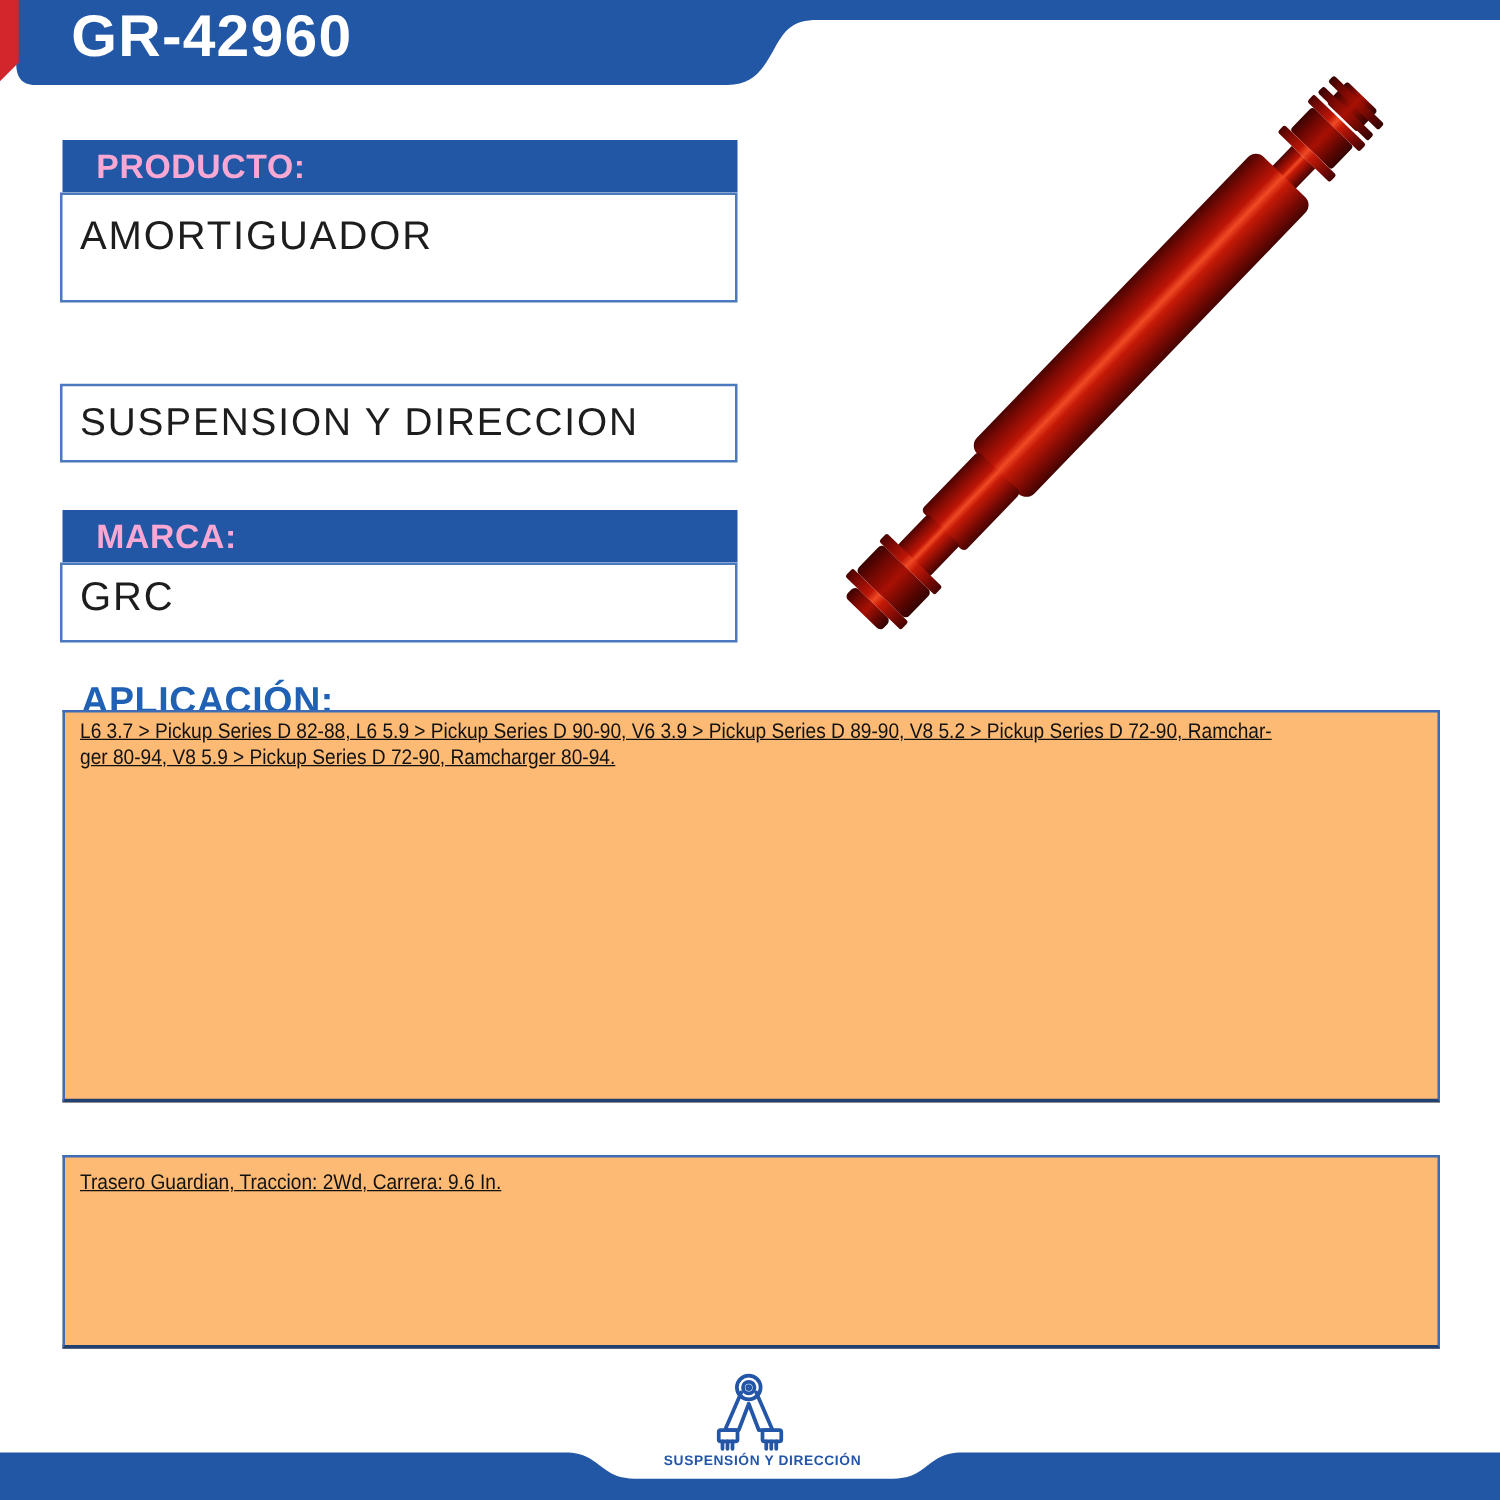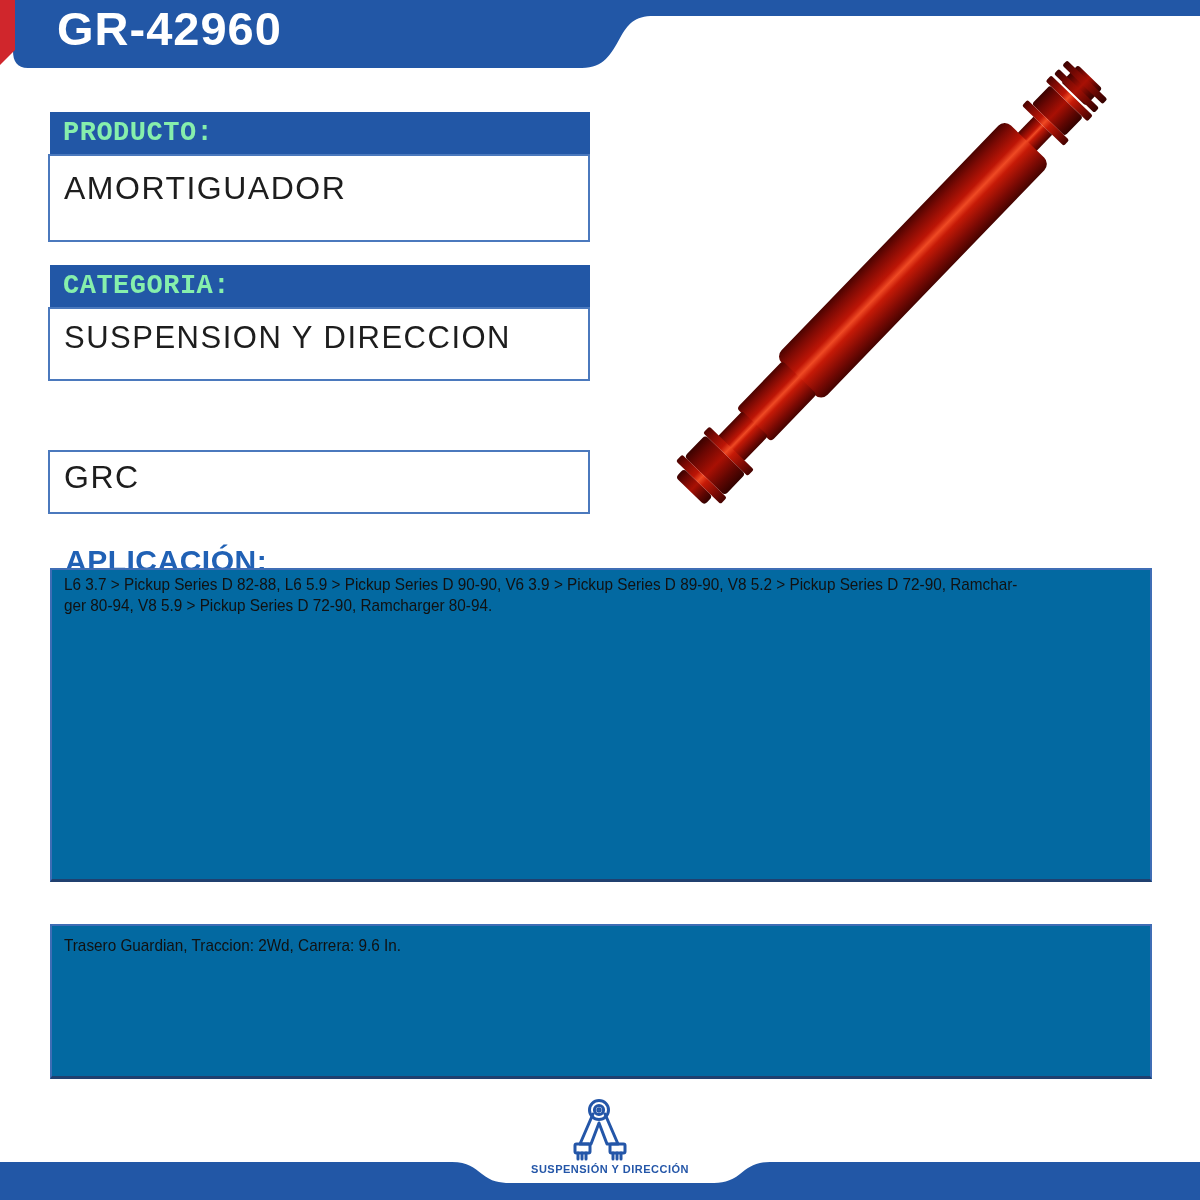--- a/index.html
+++ b/index.html
@@ -19,41 +19,41 @@
   svg{display:block;}
   
   .header-svg{position:absolute;left:0;top:0;}
   .part-number{
     position:absolute;left:57px;top:0;height:56px;display:flex;align-items:center;
     color:#fff;font-size:47px;font-weight:bold;letter-spacing:1px;
   }
   
   .field-header{
     position:absolute;left:50px;width:540px;height:42px;background:var(--bar-blue);
-    color:#86efac;font-weight:bold;font-size:27px;letter-spacing:.5px;
-    display:flex;align-items:center;padding-left:13px;box-sizing:border-box;font-family:Liberation Mono, monospace;
+    color:#f9a8d4;font-weight:bold;font-size:27px;letter-spacing:.5px;
+    display:flex;align-items:center;padding-left:27px;box-sizing:border-box;
   }
   .field-body{
     position:absolute;left:48px;width:542px;background:#fff;
     border:2px solid var(--border-blue);box-sizing:border-box;
     color:var(--text-dark);font-size:32px;font-weight:400;letter-spacing:1.5px;
   }
   .fh1{top:112px;} .fb1{top:154px;height:88px;padding:14px 16px 0 14px;}
-  .fh2{top:265px;} .fb2{top:307px;height:74px;padding:11px 0 0 14px;font-size:31px;}
+  .fh2{top:265px;} .fb2{top:307px;height:63px;padding:11px 0 0 14px;font-size:31px;}
   .fh3{top:408px;} .fb3{top:450px;height:64px;padding:7px 0 0 14px;}
   
   .section-title{
     position:absolute;left:65px;color:var(--title-blue);
     font-size:30px;font-weight:bold;letter-spacing:.5px;
   }
   .st1{top:544px;} .st2{top:891px;}
   .section-box{
-    position:absolute;left:50px;width:1102px;background:#0369a1;box-sizing:border-box;
+    position:absolute;left:50px;width:1102px;background:#fdba74;box-sizing:border-box;
     border:2px solid var(--box-border);border-bottom:3px solid #20406f;
-    padding:4px 12px;color:#111;
+    padding:4px 12px;color:#111;text-decoration:underline;
   }
   .sb1{top:568px;height:314px;}
   .sb2{top:924px;height:155px;padding-top:9px;}
   .section-line{
     font-size:17px;line-height:21px;white-space:nowrap;
     transform:scaleX(0.9);transform-origin:0 0;
   }
   
   .product-svg{position:absolute;left:600px;top:0;}
   
@@ -71,23 +71,23 @@
 
   <svg class="header-svg" width="1200" height="80" viewBox="0 0 1200 80">
     <path d="M13,0 H1200 V16 H654 C634,16 628,24 620,38 C611,54 604,68 582,68 H28 C17,68 13,61 13,51 Z" fill="#2257a6"></path>
     <path d="M0,0 H15 V50 L0,65 Z" fill="#d0262c"></path>
   </svg>
   <div class="part-number">GR-42960</div>
 
   <div class="field-header fh1">PRODUCTO:</div>
   <div class="field-body fb1">AMORTIGUADOR</div>
 
-  <div class="field-header fh2">CATEGORIA:</div>
   <div class="field-body fb2">SUSPENSION Y DIRECCION</div>
 
+  <div class="field-header fh3">MARCA:</div>
   <div class="field-body fb3">GRC</div>
 
   <svg class="product-svg" width="580" height="570" viewBox="0 0 580 570">
     <defs>
       <linearGradient id="gBody" x1="0" y1="0" x2="1" y2="0">
         <stop offset="0" stop-color="#4a0300"></stop>
         <stop offset="0.15" stop-color="#7c0a04"></stop>
         <stop offset="0.38" stop-color="#bd1506"></stop>
         <stop offset="0.48" stop-color="#ef4a24"></stop>
         <stop offset="0.58" stop-color="#c61a07"></stop>

